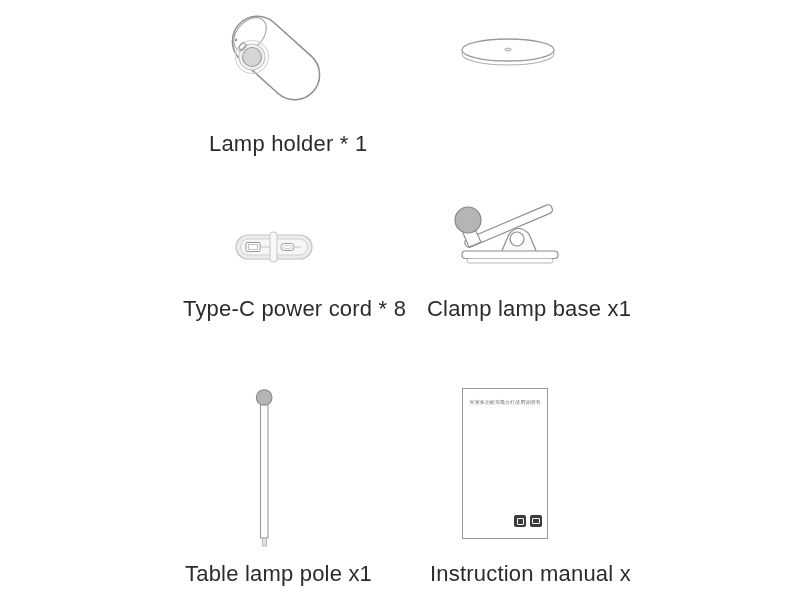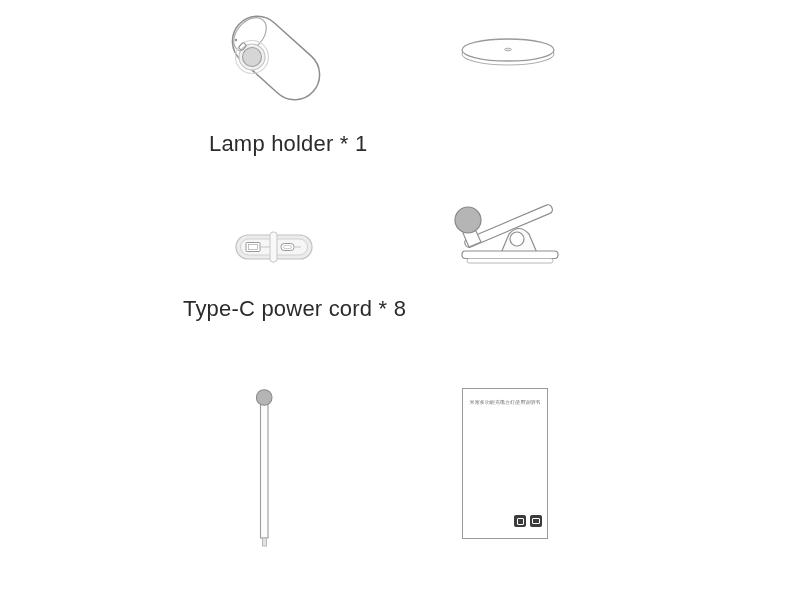--- a/index.html
+++ b/index.html
@@ -75,33 +75,36 @@
     <g transform="rotate(-23 64 36)">
       <rect x="22" y="31.5" width="94" height="9" rx="4" fill="#ffffff" stroke="#8e8e8e" stroke-width="1.2"></rect>
     </g>
     <path d="M23,41 L35,37 L41,50 L29,55 Z" fill="#ffffff" stroke="#8e8e8e" stroke-width="1.1"></path>
     <circle cx="28" cy="28" r="13" fill="#b5b5b5" stroke="#878787" stroke-width="1.2"></circle>
     <rect x="22" y="59" width="96" height="7.5" rx="3.5" fill="#ffffff" stroke="#8e8e8e" stroke-width="1.2"></rect>
     <rect x="27" y="66.5" width="86" height="4.5" rx="2.2" fill="#ffffff" stroke="#b8b8b8" stroke-width="1"></rect>
   </svg>
 
   <div class="part-label" style="left:183px;top:295px;">Type-C power cord * 8</div>
+  <div class="part-label" style="left:427px;top:295px;">Clamp lamp base x1</div>
 
   <svg class="illus" style="left:245px;top:385px;" width="40" height="170" viewBox="0 0 40 170">
     <rect x="15.5" y="16" width="7.5" height="137" fill="#fcfcfc" stroke="#9a9a9a" stroke-width="1.1"></rect>
     <rect x="17.5" y="153" width="4" height="8" fill="#e2e2e2" stroke="#b4b4b4" stroke-width="0.9"></rect>
     <circle cx="19.2" cy="12.5" r="7.8" fill="#b5b5b5" stroke="#8a8a8a" stroke-width="1.1"></circle>
   </svg>
 
   <div class="manual">
     <div class="manual-title">米家多功能充电台灯使用说明书</div>
     <div class="manual-logos">
       <span class="logo">
           <span class="g1"></span>
         </span>
       <span class="logo">
           <span class="g2"></span>
         </span>
     </div>
   </div>
 
+  <div class="part-label" style="left:185px;top:560px;">Table lamp pole x1</div>
+  <div class="part-label" style="left:430px;top:560px;">Instruction manual x</div>
 
 </div>
 
 </body></html>

